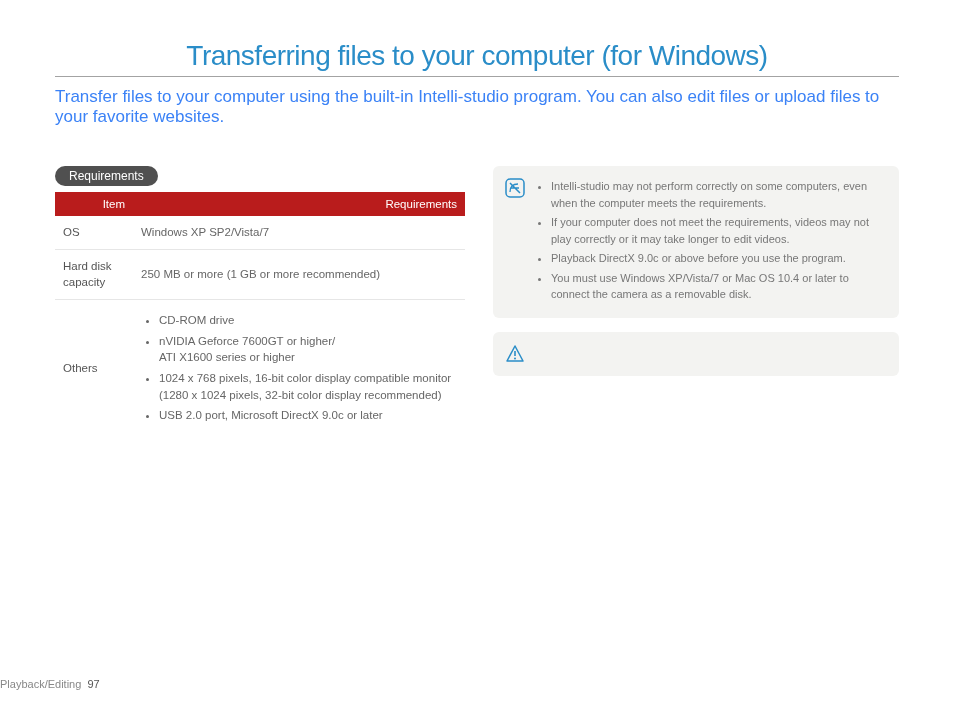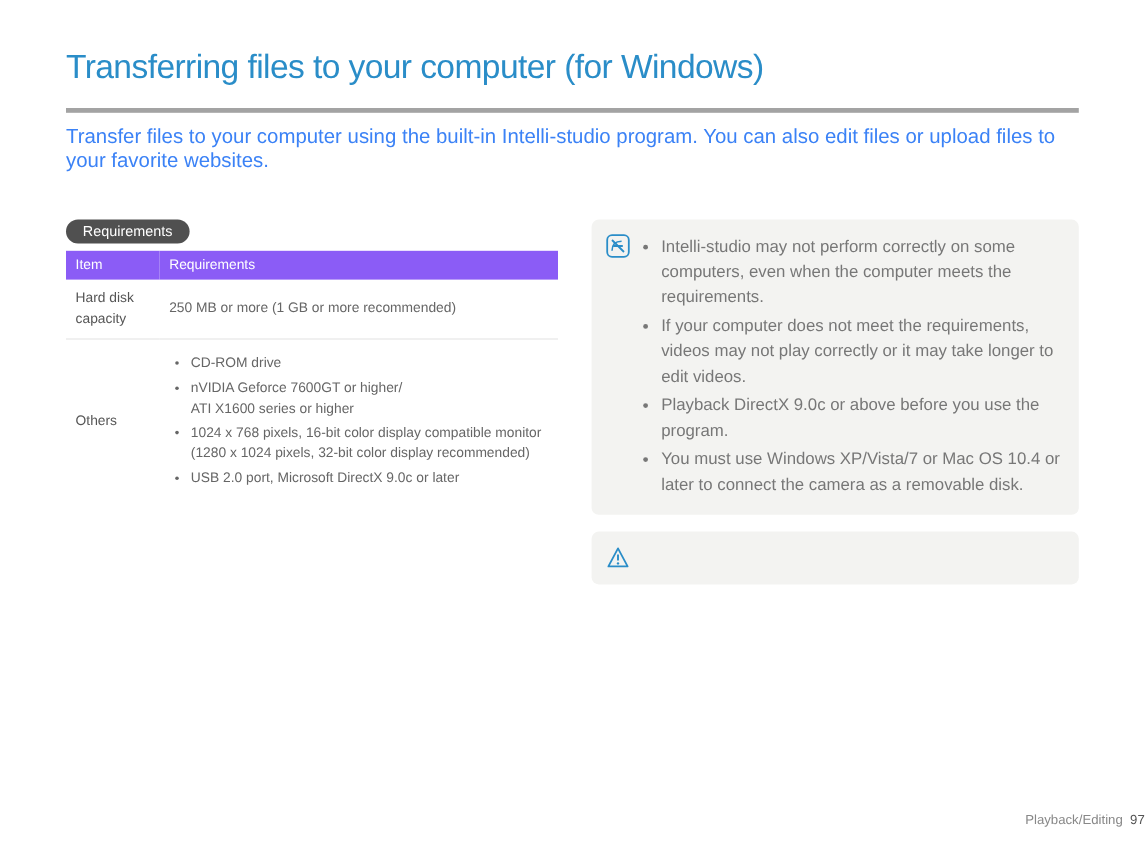--- a/index.html
+++ b/index.html
@@ -9,24 +9,25 @@
     font-family: Arial, Helvetica, sans-serif;
     background: #fff;
     color: #555;
     position: relative;
     padding: 40px 55px 0 55px;
   }
   .title {
     font-size: 28px;
     font-weight: 400;
     color: #2a8dc8;
-    border-bottom: 4px solid #a3a3a3;
-    padding-bottom: 18px;
+    border-bottom: 1px solid #a3a3a3;
+    padding-bottom: 4px;
     margin-bottom: 10px;
     letter-spacing: -0.5px;
+    text-align: center;
   }
   .subtitle {
     font-size: 17px;
     color: #3b82f6;
     margin-bottom: 39px;
   }
   .columns {
     display: flex;
     gap: 28px;
   }
@@ -41,24 +42,24 @@
     border-radius: 11px;
     margin-bottom: 6px;
   }
   table {
     width: 100%;
     border-collapse: collapse;
     font-size: 11.5px;
     color: #666;
   }
   thead th {
-    background: #8b5cf6;
+    background: #b91c1c;
     color: #fff;
     font-weight: 400;
-    text-align: left;
+    text-align: right;
     padding: 6px 8px;
     font-size: 11.5px;
   }
   tbody td {
     padding: 8px 8px;
     border-bottom: 1px solid #e6e6e6;
     vertical-align: middle;
     line-height: 1.45;
   }
   tbody td:first-child {
@@ -82,31 +83,31 @@
   .note-icon {
     flex: 0 0 20px;
     height: 20px;
     display: flex;
     align-items: center;
     justify-content: center;
   }
   .note-list {
     list-style: disc;
     padding-left: 16px;
-    font-size: 14px;
+    font-size: 11px;
     color: #777;
     line-height: 1.5;
   }
   .note-list li { margin-bottom: 3px; }
   .footer {
     position: absolute;
     bottom: 30px;
     left: 0;
     right: 0;
-    text-align: right;
+    text-align: left;
     font-size: 11px;
     color: #888;
   }
   .footer .pagenum { color: #555; font-weight: 500; }
   svg { display: block; }
 </style>
 </head>
 <body>
 
 <h1 class="title">Transferring files to your computer (for Windows)</h1>
@@ -116,20 +117,24 @@
   <div class="col-left">
     <div class="badge">Requirements</div>
     <table>
       <thead>
         <tr>
           <th>Item</th>
           <th>Requirements</th>
         </tr>
       </thead>
       <tbody>
+        <tr>
+          <td>OS</td>
+          <td>Windows XP SP2/Vista/7</td>
+        </tr>
         <tr>
           <td>Hard disk capacity</td>
           <td>250 MB or more (1 GB or more recommended)</td>
         </tr>
         <tr>
           <td>Others</td>
           <td>
             <ul class="inner-list">
               <li>CD-ROM drive</li>
               <li style="white-space:pre-line">nVIDIA Geforce 7600GT or higher/

